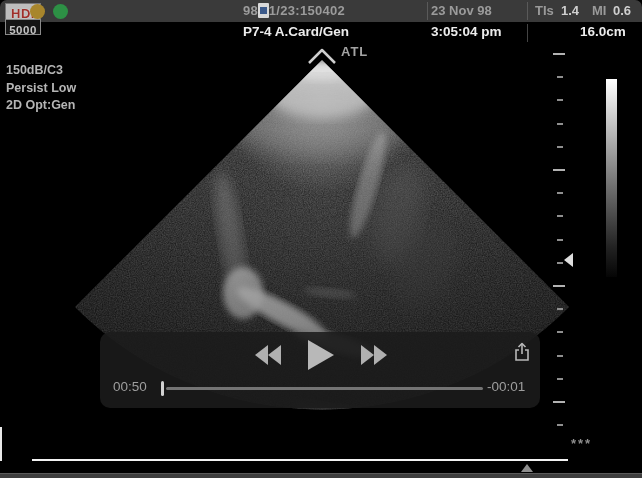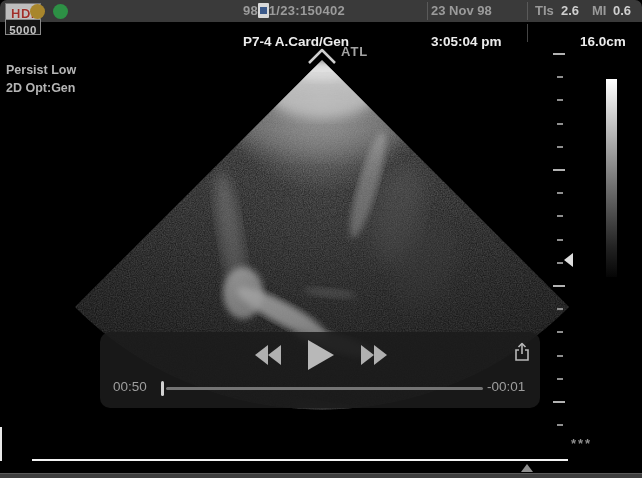--- a/index.html
+++ b/index.html
@@ -14,21 +14,21 @@
   .overlay-ts{position:absolute;left:243px;top:3px;font-size:13px;font-weight:bold;color:#9b9b9b;letter-spacing:.3px;white-space:nowrap;}
   .qt-title{position:absolute;left:272px;top:4px;font-size:13px;color:#828282;white-space:nowrap;}
   .doc-icon{position:absolute;left:258px;top:3px;width:11px;height:15px;background:#d8d8d8;border-radius:1px;}
   .doc-icon::after{content:"";position:absolute;left:2px;top:4px;width:7px;height:7px;background:#3c5a8a;}
   .tb-date{position:absolute;left:431px;top:3px;font-size:13px;font-weight:bold;color:#9b9b9b;white-space:nowrap;}
   .tb-div{position:absolute;top:2px;width:1px;height:18px;background:#5a5a5a;}
   .idx-label{color:#9a9a9a;font-weight:bold;font-size:13px;}
   .idx-value{color:#cfcfcf;font-weight:bold;font-size:13px;}
   
   .row2{position:absolute;left:0;top:22px;width:642px;height:22px;background:#000;}
-  .row2 .txt{position:absolute;top:12px;font-size:13.5px;font-weight:bold;color:#ececec;white-space:nowrap;}
+  .row2 .txt{position:absolute;top:2px;font-size:13.5px;font-weight:bold;color:#ececec;white-space:nowrap;}
   
   .hdi-box{position:absolute;left:5px;top:3px;width:34px;height:16px;background:#bdbdbd;border:1px solid #777;
     text-align:center;z-index:5;}
   .hdi-box span{font-size:13px;font-weight:bold;color:#9e2f2a;letter-spacing:.5px;line-height:16px;
     text-shadow:0 0 1px #fff;}
   .model-box{position:absolute;left:5px;top:19px;width:34px;height:14px;background:#151515;border:1px solid #8a8a8a;
     text-align:center;z-index:5;}
   .model-box span{font-size:11.5px;font-weight:bold;color:#c4c4c4;line-height:13px;letter-spacing:.5px;}
   
   .params{position:absolute;left:6px;top:62px;color:#b5b5b5;font-size:12.5px;font-weight:bold;line-height:17.5px;white-space:nowrap;}
@@ -124,39 +124,40 @@
     <path d="M309,63 L322,50 L335,63" fill="none" stroke="#cfcfcf" stroke-width="2.5" stroke-linejoin="round"></path>
   </svg>
 
   <div class="titlebar">
     <span class="overlay-ts">98/11/23:150402</span>
     <span class="doc-icon"></span>
     <div class="tb-div" style="left:427px"></div>
     <span class="tb-date">23 Nov 98</span>
     <div class="tb-div" style="left:527px"></div>
     <span class="idx-label" style="position:absolute;left:535px;top:3px">TIs</span>
-    <span class="idx-value" style="position:absolute;left:561px;top:3px">2.6</span>
+    <span class="idx-value" style="position:absolute;left:561px;top:3px">1.4</span>
     <span class="idx-label" style="position:absolute;left:592px;top:3px">MI</span>
     <span class="idx-value" style="position:absolute;left:613px;top:3px">0.6</span>
   </div>
 
   <div class="tl-btn" style="left:18px;background:#b23b35;z-index:4"></div>
   <div class="hdi-box"><span>HDI</span></div>
   <div class="model-box"><span>5000</span></div>
   <div class="tl-btn" style="left:30px;background:#a8862c;z-index:6"></div>
   <div class="tl-btn" style="left:53px;background:#2d9045;z-index:6"></div>
 
   <div class="row2">
     <span class="txt" style="left:243px">P7-4 A.Card/Gen</span>
     <span class="txt" style="left:431px">3:05:04 pm</span>
     <div class="tb-div" style="left:527px;top:2px;background:#444"></div>
     <span class="txt" style="left:580px">16.0cm</span>
   </div>
 
   <div class="params">
+    <div>150dB/C3</div>
     <div>Persist Low</div>
     <div>2D Opt:Gen</div>
   </div>
 
   <div class="atl">ATL</div>
 
   <div class="ruler">
       <div class="tick long" style="top: 0px;"></div>
       <div class="tick" style="top: 23px;"></div>
       <div class="tick" style="top: 46px;"></div>

